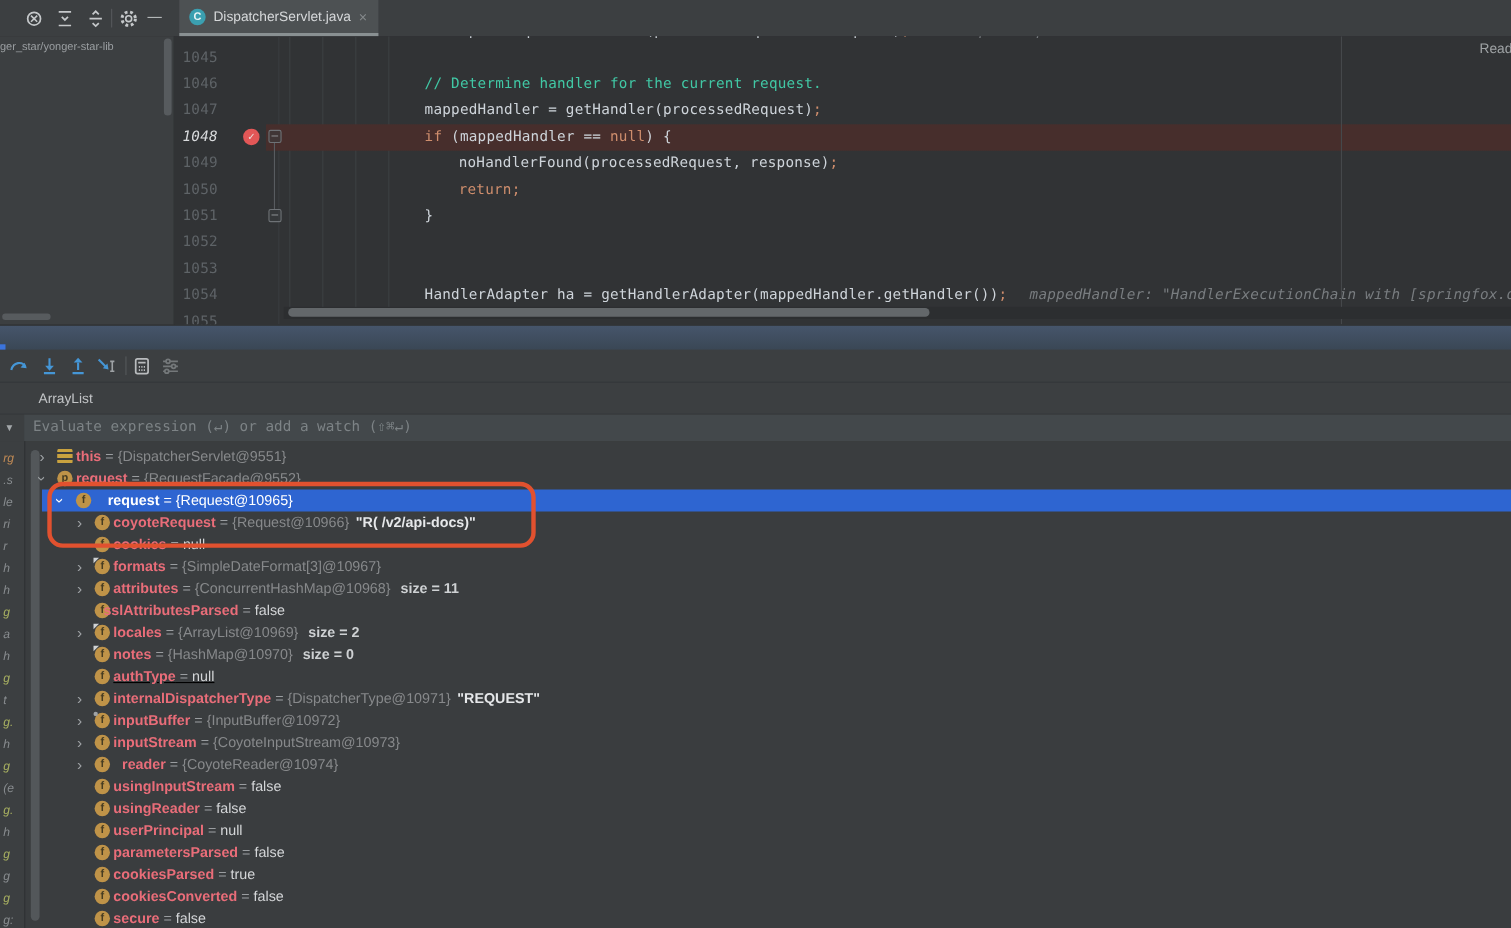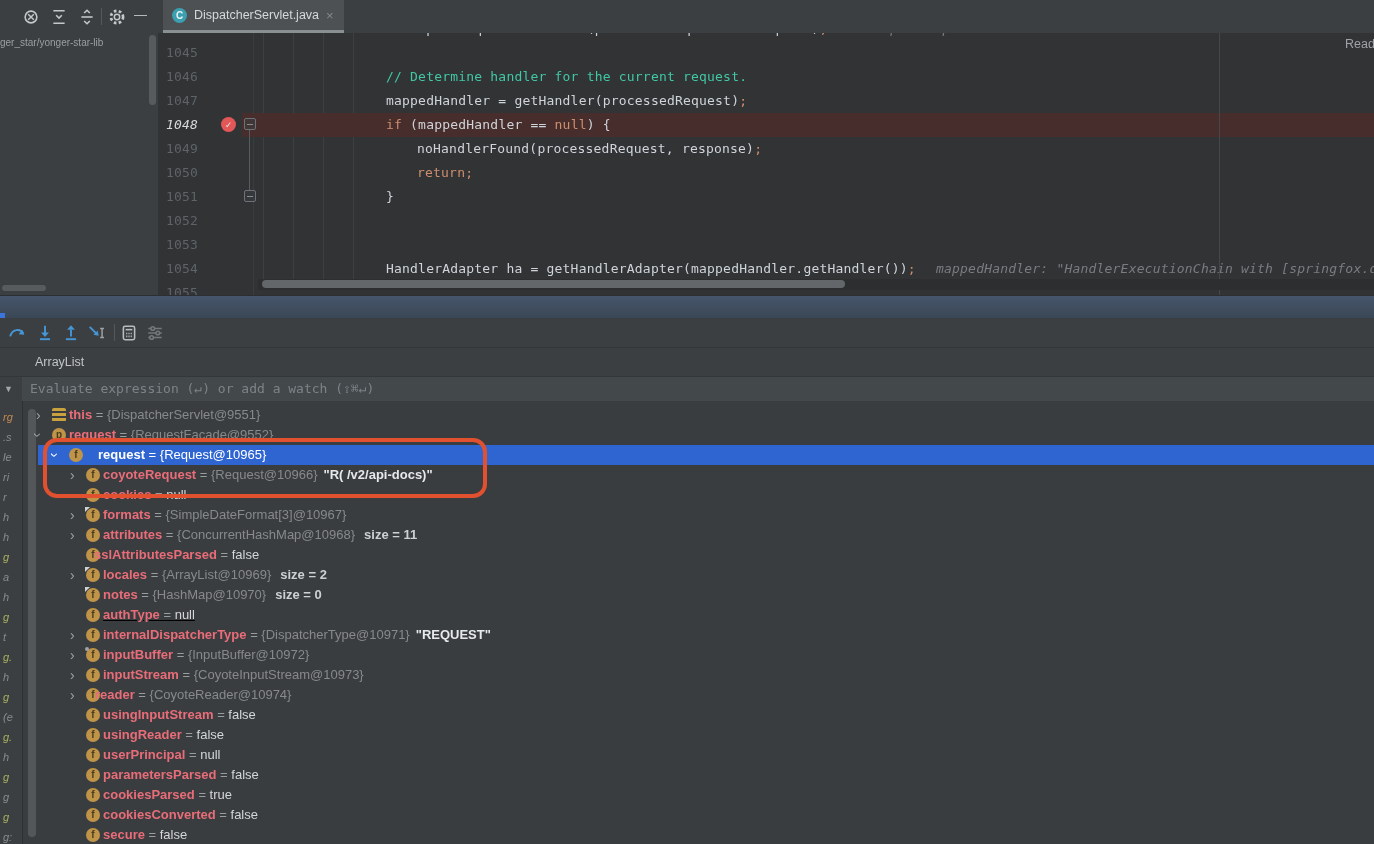--- a/index.html
+++ b/index.html
@@ -325,21 +325,21 @@
           <span class="vtext" style="left: 103px;"><span class="vname">inputBuffer</span><span class="veq"> = </span><span class="vref">{InputBuffer@10972}</span></span>
         </div>
         <div class="vrow" style="top: 264px;">
           <span class="chev" style="left: 70px;">›</span>
           <span class="vicon" style="left: 86px;">f</span>
           <span class="vtext" style="left: 103px;"><span class="vname">inputStream</span><span class="veq"> = </span><span class="vref">{CoyoteInputStream@10973}</span></span>
         </div>
         <div class="vrow" style="top: 284px;">
           <span class="chev" style="left: 70px;">›</span>
           <span class="vicon" style="left: 86px;">f</span>
-          <span class="vtext" style="left: 95px;"><span class="vname">reader</span><span class="veq"> = </span><span class="vref">{CoyoteReader@10974}</span></span>
+          <span class="vtext" style="left: 111px;"><span class="vname">reader</span><span class="veq"> = </span><span class="vref">{CoyoteReader@10974}</span></span>
         </div>
         <div class="vrow" style="top: 304px;">
           <span class="vicon" style="left: 86px;">f</span>
           <span class="vtext" style="left: 103px;"><span class="vname">usingInputStream</span><span class="veq"> = </span><span class="vplain">false</span></span>
         </div>
         <div class="vrow" style="top: 324px;">
           <span class="vicon" style="left: 86px;">f</span>
           <span class="vtext" style="left: 103px;"><span class="vname">usingReader</span><span class="veq"> = </span><span class="vplain">false</span></span>
         </div>
         <div class="vrow" style="top: 344px;">

